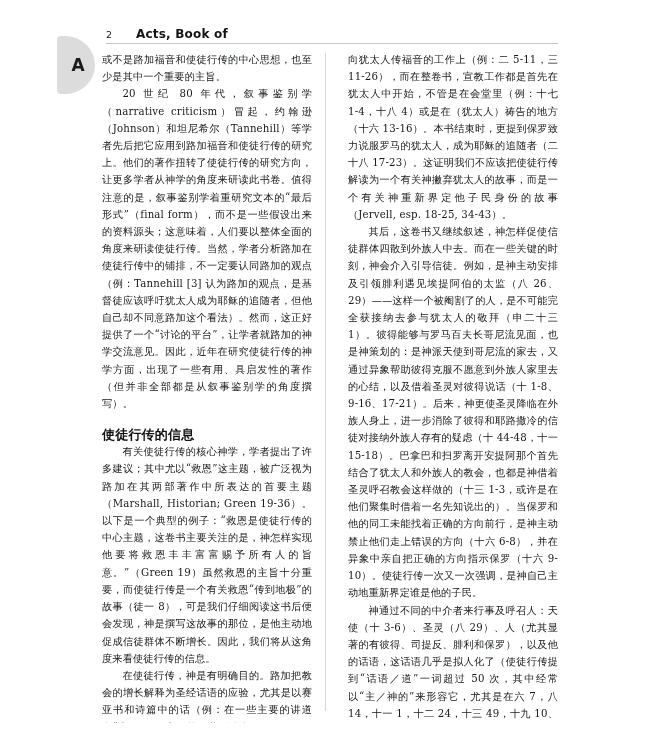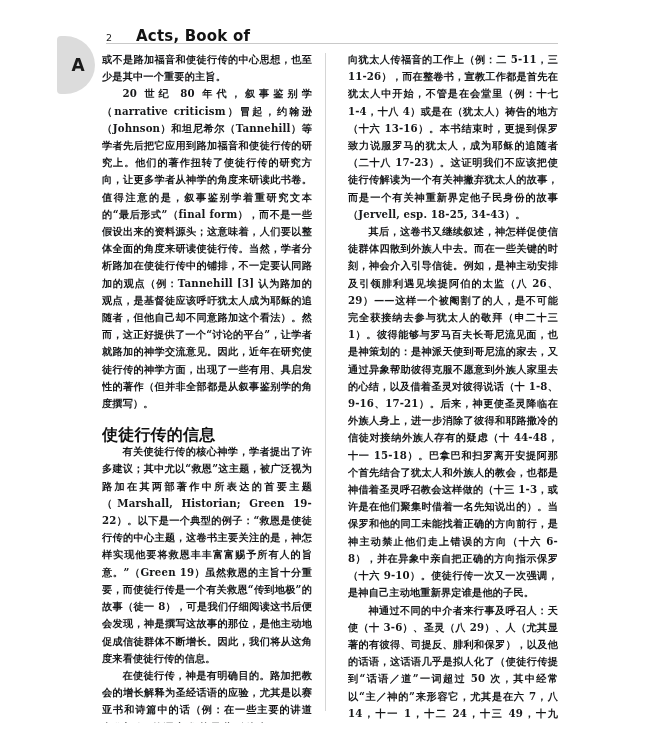--- a/index.html
+++ b/index.html
@@ -61,21 +61,21 @@
   }
   .folio {
     font-family: "DejaVu Sans", "Liberation Sans", sans-serif;
     font-size: 9.5px;
     font-weight: 400;
     color: #202020;
     width: 30px;
   }
   .head-title {
     font-family: "DejaVu Sans", "Liberation Sans", sans-serif;
-    font-size: 15px;
+    font-size: 12px;
     font-weight: 700;
     color: #141414;
     letter-spacing: 0.2px;
   }
   .head-rule {
     position: absolute;
     left: 106px;
     top: 43px;
     width: 452px;
     height: 1px;
@@ -109,30 +109,30 @@
   p.para {
     margin: 0;
     font-family: "DejaVu Serif", "Liberation Serif", serif;
     font-size: 10.2px;
     line-height: 17.2px;
     text-align: justify;
     text-justify: inter-character;
     color: #17181a;
     text-indent: 2em;
     letter-spacing: 0.15px;
-    font-weight: 700;
+    font-weight: 400;
   }
   p.para.noindent {
     text-indent: 0;
   }
 
   h3.section-heading {
     margin: 14px 0 0 0;
     font-family: "DejaVu Sans", "Liberation Sans", sans-serif;
-    font-size: 16px;
+    font-size: 13px;
     font-weight: 700;
     line-height: 17px;
     color: #121212;
     letter-spacing: 0.2px;
   }
 </style>
 </head>
 <body>
 
 <div class="page">
@@ -147,21 +147,21 @@
   </div>
   <div class="head-rule"></div>
 
   <div class="col-divider"></div>
 
   <div class="columns">
     <div class="col" id="col-left">
         <p class="para noindent">或不是路加福音和使徒行传的中心思想，也至少是其中一个重要的主旨。</p>
         <p class="para">20 世纪 80 年代，叙事鉴别学（narrative criticism）冒起，约翰逊（Johnson）和坦尼希尔（Tannehill）等学者先后把它应用到路加福音和使徒行传的研究上。他们的著作扭转了使徒行传的研究方向，让更多学者从神学的角度来研读此书卷。值得注意的是，叙事鉴别学着重研究文本的“最后形式”（final form），而不是一些假设出来的资料源头；这意味着，人们要以整体全面的角度来研读使徒行传。当然，学者分析路加在使徒行传中的铺排，不一定要认同路加的观点（例：Tannehill [3] 认为路加的观点，是基督徒应该呼吁犹太人成为耶稣的追随者，但他自己却不同意路加这个看法）。然而，这正好提供了一个“讨论的平台”，让学者就路加的神学交流意见。因此，近年在研究使徒行传的神学方面，出现了一些有用、具启发性的著作（但并非全部都是从叙事鉴别学的角度撰写）。</p>
         <h3 class="section-heading">使徒行传的信息</h3>
-        <p class="para">有关使徒行传的核心神学，学者提出了许多建议；其中尤以“救恩”这主题，被广泛视为路加在其两部著作中所表达的首要主题（Marshall, Historian; Green 19-22）。以下是一个典型的例子：“救恩是使徒行传的中心主题，这卷书主要关注的是，神怎样实现他要将救恩丰丰富富赐予所有人的旨意。”（Green 19）虽然救恩的主旨十分重要，而使徒行传是一个有关救恩“传到地极”的故事（徒一 8），可是我们仔细阅读这书后便会发现，神是撰写这故事的那位，是他主动地促成信徒群体不断增长。因此，我们将从这角度来看使徒行传的信息。</p>
+        <p class="para">有关使徒行传的核心神学，学者提出了许多建议；其中尤以“救恩”这主题，被广泛视为路加在其两部著作中所表达的首要主题（Marshall, Historian; Green 19-36）。以下是一个典型的例子：“救恩是使徒行传的中心主题，这卷书主要关注的是，神怎样实现他要将救恩丰丰富富赐予所有人的旨意。”（Green 19）虽然救恩的主旨十分重要，而使徒行传是一个有关救恩“传到地极”的故事（徒一 8），可是我们仔细阅读这书后便会发现，神是撰写这故事的那位，是他主动地促成信徒群体不断增长。因此，我们将从这角度来看使徒行传的信息。</p>
         <p class="para">在使徒行传，神是有明确目的。路加把教会的增长解释为圣经话语的应验，尤其是以赛亚书和诗篇中的话（例：在一些主要的讲道中“应验”的语言尤其显著〔徒十三 27、29、33-35、41，引用了诗篇、以赛亚书和哈巴谷书；例：Pao〕）。现在神正实现这些旨意（Peterson; Squires），按着他自己的心意行事，并引导他的仆人在恰当的地方、恰当的时间，带领人认识神（例：八 26、29、39）。</p>
       </div>
     <div class="col" id="col-right">
         <p class="para noindent">向犹太人传福音的工作上（例：二 5-11，三 11-26），而在整卷书，宣教工作都是首先在犹太人中开始，不管是在会堂里（例：十七 1-4，十八 4）或是在（犹太人）祷告的地方（十六 13-16）。本书结束时，更提到保罗致力说服罗马的犹太人，成为耶稣的追随者（二十八 17-23）。这证明我们不应该把使徒行传解读为一个有关神撇弃犹太人的故事，而是一个有关神重新界定他子民身份的故事（Jervell, esp. 18-25, 34-43）。</p>
         <p class="para">其后，这卷书又继续叙述，神怎样促使信徒群体四散到外族人中去。而在一些关键的时刻，神会介入引导信徒。例如，是神主动安排及引领腓利遇见埃提阿伯的太监（八 26、29）——这样一个被阉割了的人，是不可能完全获接纳去参与犹太人的敬拜（申二十三 1）。彼得能够与罗马百夫长哥尼流见面，也是神策划的：是神派天使到哥尼流的家去，又通过异象帮助彼得克服不愿意到外族人家里去的心结，以及借着圣灵对彼得说话（十 1-8、9-16、17-21）。后来，神更使圣灵降临在外族人身上，进一步消除了彼得和耶路撒冷的信徒对接纳外族人存有的疑虑（十 44-48，十一 15-18）。巴拿巴和扫罗离开安提阿那个首先结合了犹太人和外族人的教会，也都是神借着圣灵呼召教会这样做的（十三 1-3，或许是在他们聚集时借着一名先知说出的）。当保罗和他的同工未能找着正确的方向前行，是神主动禁止他们走上错误的方向（十六 6-8），并在异象中亲自把正确的方向指示保罗（十六 9-10）。使徒行传一次又一次强调，是神自己主动地重新界定谁是他的子民。</p>
         <p class="para">神通过不同的中介者来行事及呼召人：天使（十 3-6）、圣灵（八 29）、人（尤其显著的有彼得、司提反、腓利和保罗），以及他的话语，这话语几乎是拟人化了（使徒行传提到“话语／道”一词超过 50 次，其中经常以“主／神的”来形容它，尤其是在六 7，八 14，十一 1，十二 24，十三 49，十九 10、20）。</p>
       </div>
   </div>
 
 </div>

